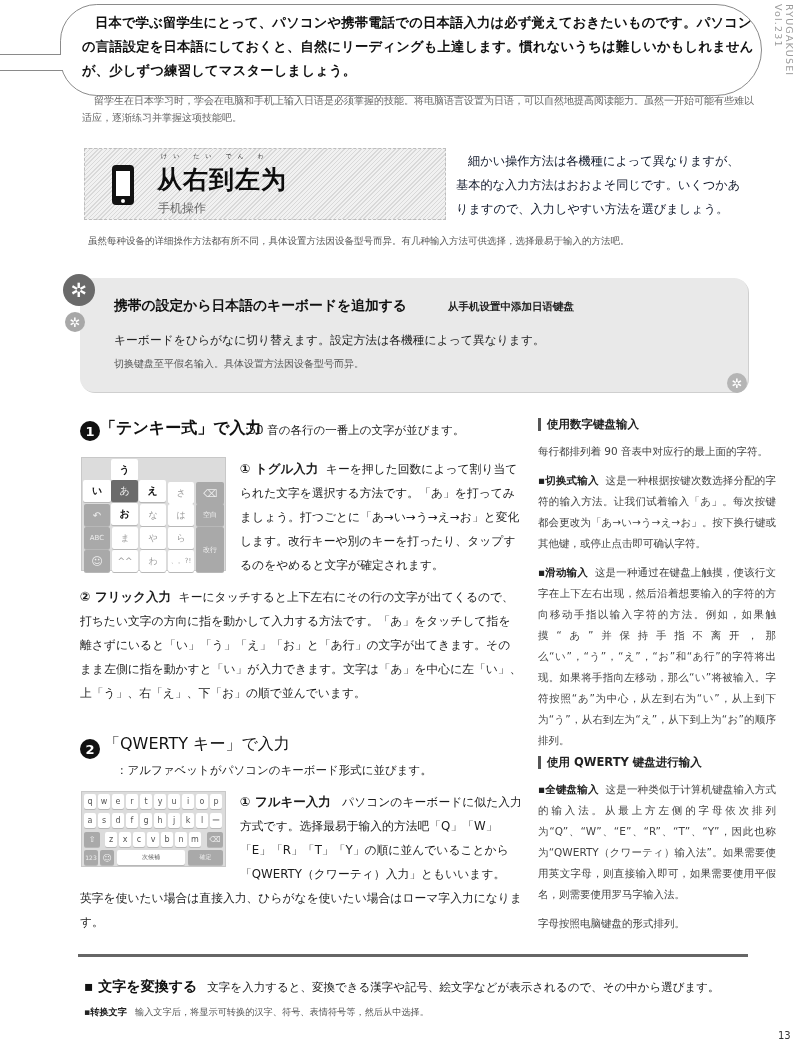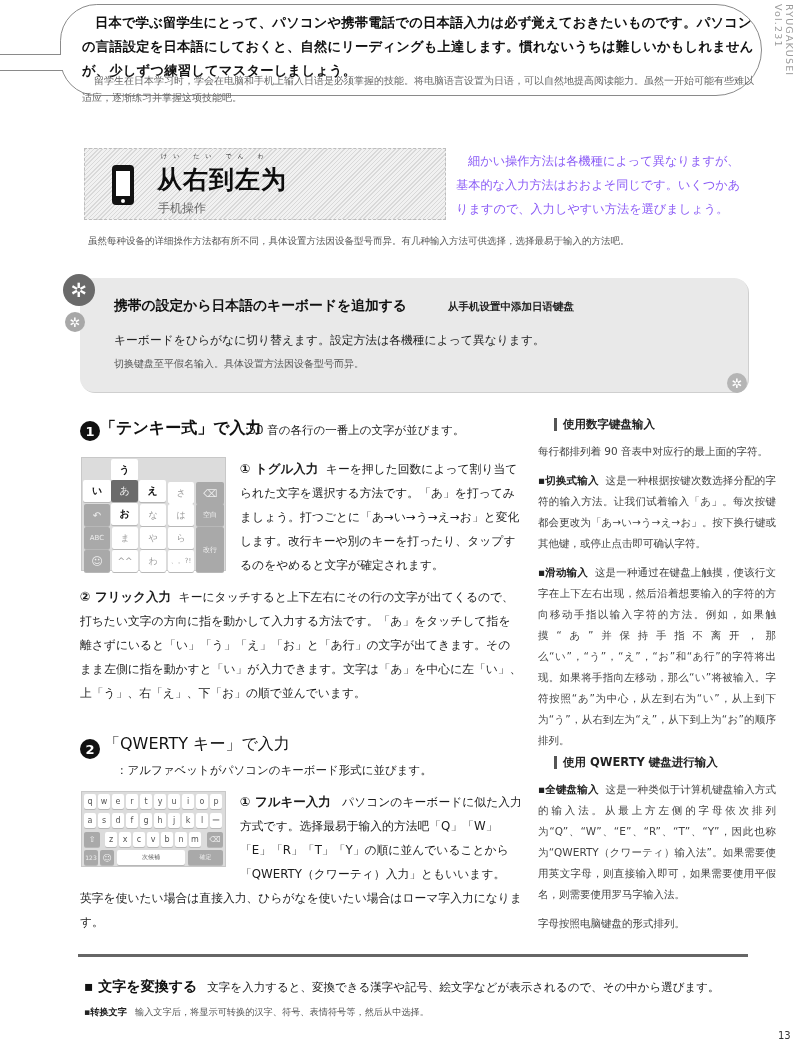--- a/index.html
+++ b/index.html
@@ -16,21 +16,21 @@
   }
   .bubble-tail-top { position: absolute; left: 0; top: 54px; width: 66px; height: 1.3px; background: #8a8a8a; }
   .bubble-tail-bot { position: absolute; left: 0; top: 70px; width: 66px; height: 1.3px; background: #8a8a8a; }
   .bubble-tail-mask { position: absolute; left: 58px; top: 55px; width: 6px; height: 15px; background: #fff; }
   .intro-jp {
     position: absolute; left: 82px; top: 11px; width: 672px;
     font-size: 13.3px; font-weight: bold; line-height: 24px; letter-spacing: 0.2px; color: #111;
     text-indent: 13px;
   }
   .intro-cn {
-    position: absolute; left: 82px; top: 72px; width: 672px;
+    position: absolute; left: 82px; top: 92px; width: 672px;
     font-size: 10px; line-height: 17px; color: #666; text-indent: 12px;
   }
   .side-label {
     position: absolute; left: 781px; top: 4px; width: 14px; height: 100px;
     writing-mode: vertical-rl; font-size: 9.5px; letter-spacing: 1.2px;
     color: #9a9a9a; font-family: "DejaVu Sans", sans-serif;
   }
 
   
   .mobile-header {
@@ -47,21 +47,21 @@
   .phone-dot { position: absolute; left: 5px; bottom: -7px; width: 4px; height: 4px; background: #fff; border-radius: 50%; }
   .mobile-title {
     position: absolute; left: 72px; top: 14px; font-size: 25px; font-weight: bold; letter-spacing: 1px; color: #0d0d0d;
   }
   .mobile-title-ruby {
     position: absolute; left: 76px; top: 3px; font-size: 6px; color: #333; letter-spacing: 6px;
   }
   .mobile-subtitle { position: absolute; left: 73px; top: 51px; font-size: 12px; color: #6a6a6a; }
   .mobile-desc {
     position: absolute; left: 456px; top: 149px; width: 292px;
-    font-size: 12.2px; line-height: 24px; color: #8b5cf6; text-indent: 12px;
+    font-size: 12.2px; line-height: 24px; color: #0f172a; text-indent: 12px;
   }
   .mobile-desc-cn {
     position: absolute; left: 88px; top: 235px; width: 660px; font-size: 9.5px; color: #555;
   }
 
   
   .settings-box {
     position: absolute; left: 80px; top: 278px; width: 668px; height: 114px;
     background: #e9e9e9; border-radius: 14px; box-shadow: 1px 1px 0 #cfcfcf;
   }
@@ -125,21 +125,21 @@
   .body-jp { position: absolute; font-size: 11.8px; color: #1c1c1c; line-height: 24px; }
   .toggle-text { left: 240px; top: 457px; width: 282px; }
   .flick-text { left: 80px; top: 585px; width: 442px; }
   .fullkey-text { left: 240px; top: 790px; width: 282px; }
   .fullkey-cont { left: 80px; top: 886px; width: 442px; }
   .body-jp b { font-weight: bold; font-size: 12.5px; }
 
   
   .cn-col { position: absolute; left: 538px; width: 238px; color: #444; font-size: 10.5px; line-height: 21px; }
   .cn-head {
-    font-size: 11.5px; font-weight: bold; color: #222; padding-left: 9px; position: relative; margin-bottom: 6px; margin-left: 16px;
+    font-size: 11.5px; font-weight: bold; color: #222; padding-left: 9px; position: relative; margin-bottom: 6px;
   }
   .cn-head::before { content: ""; position: absolute; left: 0; top: 4px; width: 3px; height: 13px; background: #555; }
   .cn-p { margin-bottom: 8px; text-align: justify; }
   .cn-p b { color: #222; }
   .cn-col-1 { top: 414px; }
   .cn-col-2 { top: 752px; }
 
   
   .bottom-rule { position: absolute; left: 78px; top: 954px; width: 670px; height: 3px; background: #666; }
   .convert-line { position: absolute; left: 84px; top: 978px; width: 680px; font-size: 11.5px; color: #222; white-space: nowrap; }

